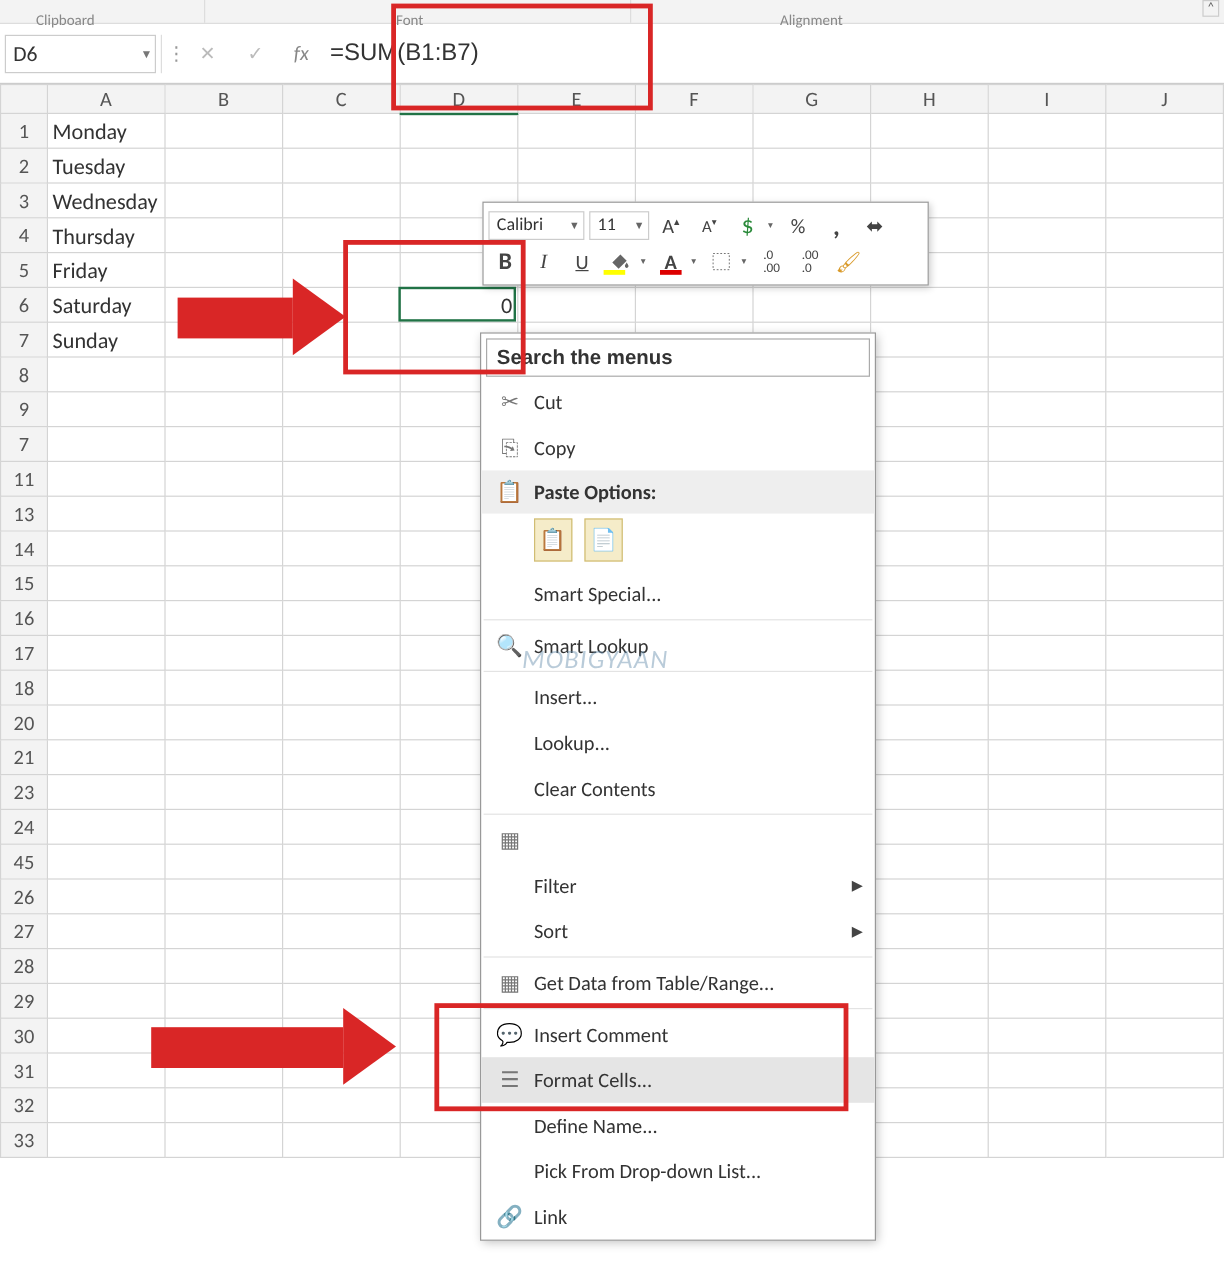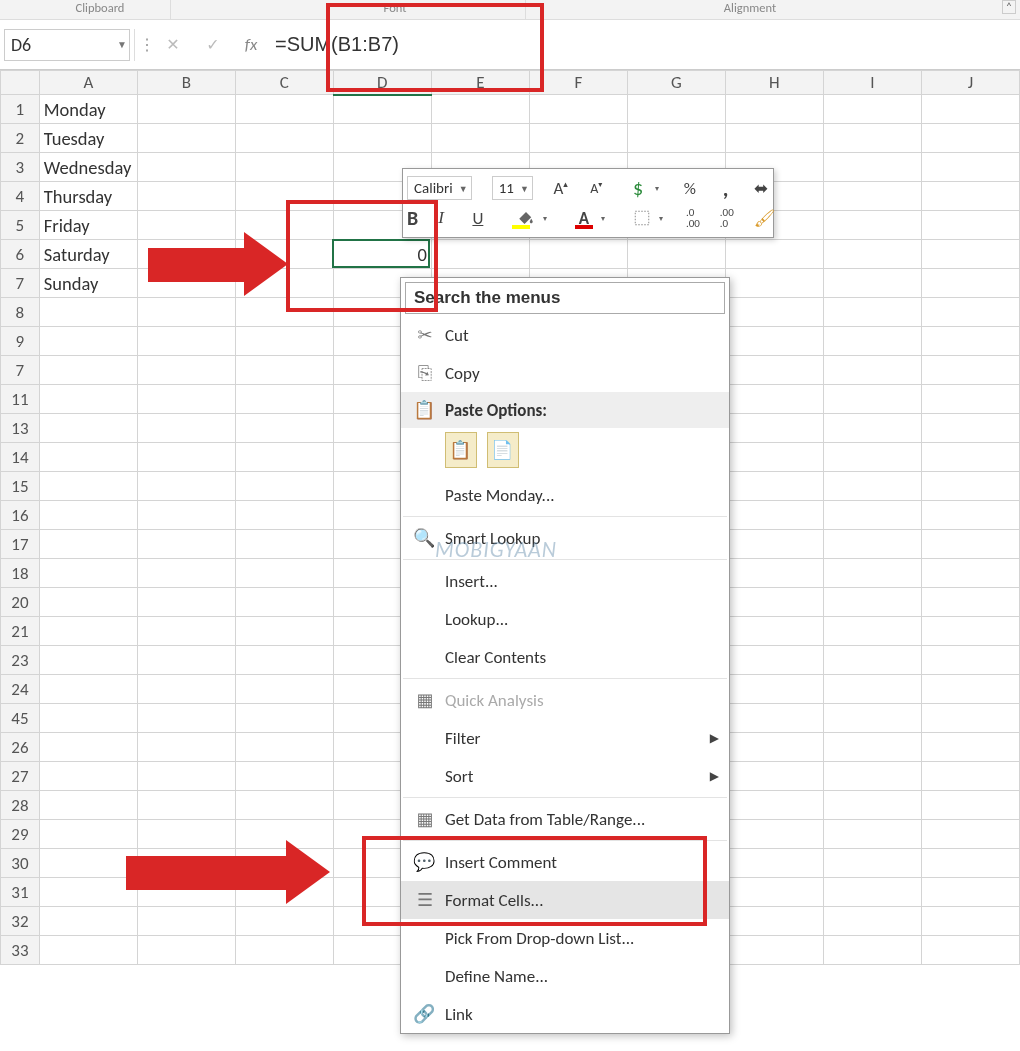--- a/index.html
+++ b/index.html
@@ -20,22 +20,22 @@
     height: 20px;
     background: #f3f3f3;
     border-bottom: 1px solid #ddd;
     display: flex;
     position: relative;
     font-size: 12.5px;
     color: #888;
   }
   .ribbon-group-label {
     position: absolute;
-    top: 0;
-    text-align: center;
+    top: 10px;
+    text-align: left;
   }
   .rgl1 { left: 30px; width: 140px; }
   .rgl2 { left: 330px; width: 130px; }
   .rgl3 { left: 650px; width: 200px; }
   .ribbon-sep {
     position: absolute;
     top: 0; bottom: 0;
     width: 1px;
     background: #ddd;
   }
@@ -166,21 +166,21 @@
   }
 
   
   .mini-toolbar {
     position: absolute;
     background: #fff;
     border: 1px solid #999;
     box-shadow: 2px 2px 6px rgba(0,0,0,.2);
     padding: 4px;
   }
-  .mt-row { display: flex; align-items: center; gap: 20px; height: 30px; }
+  .mt-row { display: flex; align-items: center; gap: 4px; height: 30px; }
   .mt-select {
     border: 1px solid #ccc;
     height: 24px;
     padding: 0 18px 0 6px;
     font-size: 15px;
     display: flex;
     align-items: center;
     position: relative;
   }
   .mt-select .dd { position: absolute; right: 3px; font-size: 9px; color: #666; }
@@ -827,21 +827,21 @@
   <div class="cm-header">
     <span class="cm-icon">📋</span>
     <span class="cm-label">Paste Options:</span>
   </div>
   <div class="paste-opts">
     <div class="paste-opt">📋</div>
     <div class="paste-opt">📄</div>
   </div>
   <div class="cm-item">
     <span class="cm-icon"></span>
-    <span class="cm-label"><span>Paste Monday...</span></span>
+    <span class="cm-label"><span>Smart Special...</span></span>
   </div>
   <div class="cm-sep"></div>
   <div class="cm-item">
     <span class="cm-icon">🔍</span>
     <span class="cm-label"><span>Smart Lookup</span></span>
   </div>
   <div class="cm-sep"></div>
   <div class="cm-item">
     <span class="cm-icon"></span>
     <span class="cm-label"><span>Insert...</span></span>
@@ -850,21 +850,20 @@
     <span class="cm-icon"></span>
     <span class="cm-label"><span>Lookup...</span></span>
   </div>
   <div class="cm-item">
     <span class="cm-icon"></span>
     <span class="cm-label"><span>Clear Contents</span></span>
   </div>
   <div class="cm-sep"></div>
   <div class="cm-item disabled">
     <span class="cm-icon">▦</span>
-    <span class="cm-label"><span>Quick Analysis</span></span>
   </div>
   <div class="cm-item">
     <span class="cm-icon"></span>
     <span class="cm-label"><span>Filter</span></span>
     <span class="cm-arrow">▶</span>
   </div>
   <div class="cm-item">
     <span class="cm-icon"></span>
     <span class="cm-label"><span>Sort</span></span>
     <span class="cm-arrow">▶</span>
@@ -878,25 +877,25 @@
   <div class="cm-item">
     <span class="cm-icon">💬</span>
     <span class="cm-label"><span>Insert Comment</span></span>
   </div>
   <div class="cm-item hover">
     <span class="cm-icon">☰</span>
     <span class="cm-label"><span>Format Cells...</span></span>
   </div>
   <div class="cm-item">
     <span class="cm-icon"></span>
+    <span class="cm-label"><span>Define Name...</span></span>
+  </div>
+  <div class="cm-item">
+    <span class="cm-icon"></span>
     <span class="cm-label"><span>Pick From Drop-down List...</span></span>
-  </div>
-  <div class="cm-item">
-    <span class="cm-icon"></span>
-    <span class="cm-label"><span>Define Name...</span></span>
   </div>
   <div class="cm-item">
     <span class="cm-icon">🔗</span>
     <span class="cm-label"><span>Link</span></span>
   </div>
 </div>
 
 <div class="watermark" style="left:435px; top:512px;">MOBIGYAAN</div>
 
 <div class="red-box" style="left:326px; top:3px; width:218px; height:89px;"></div>

